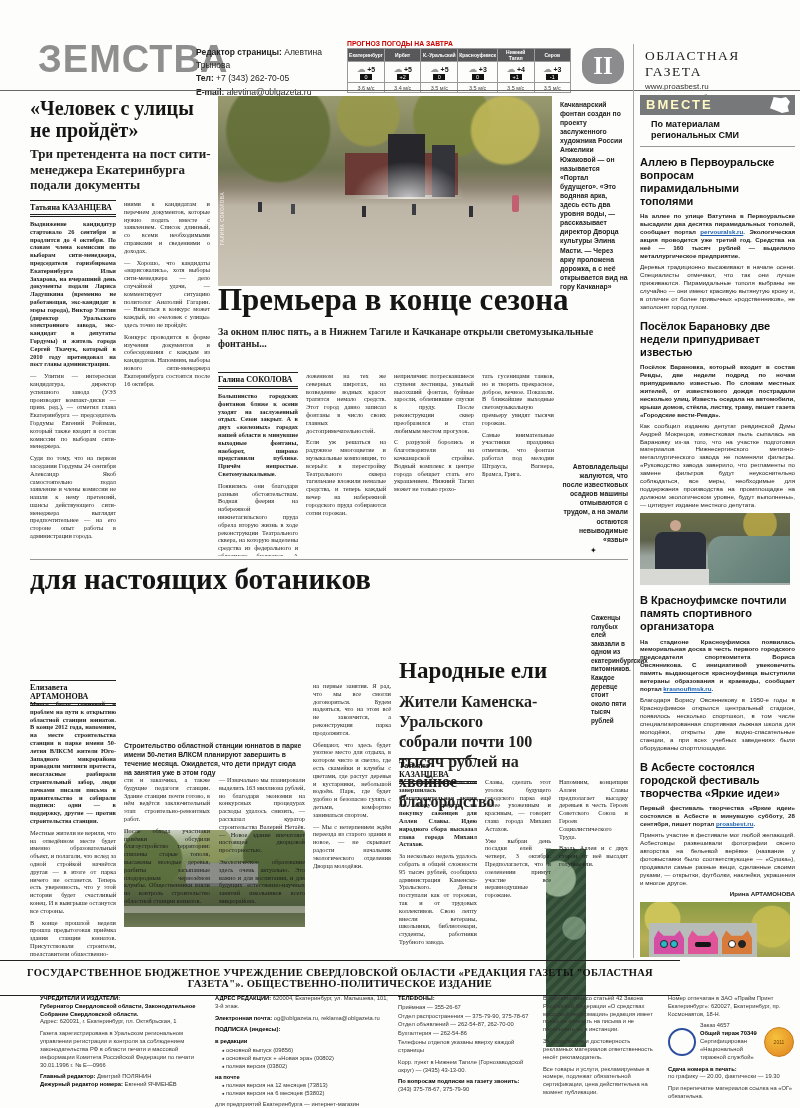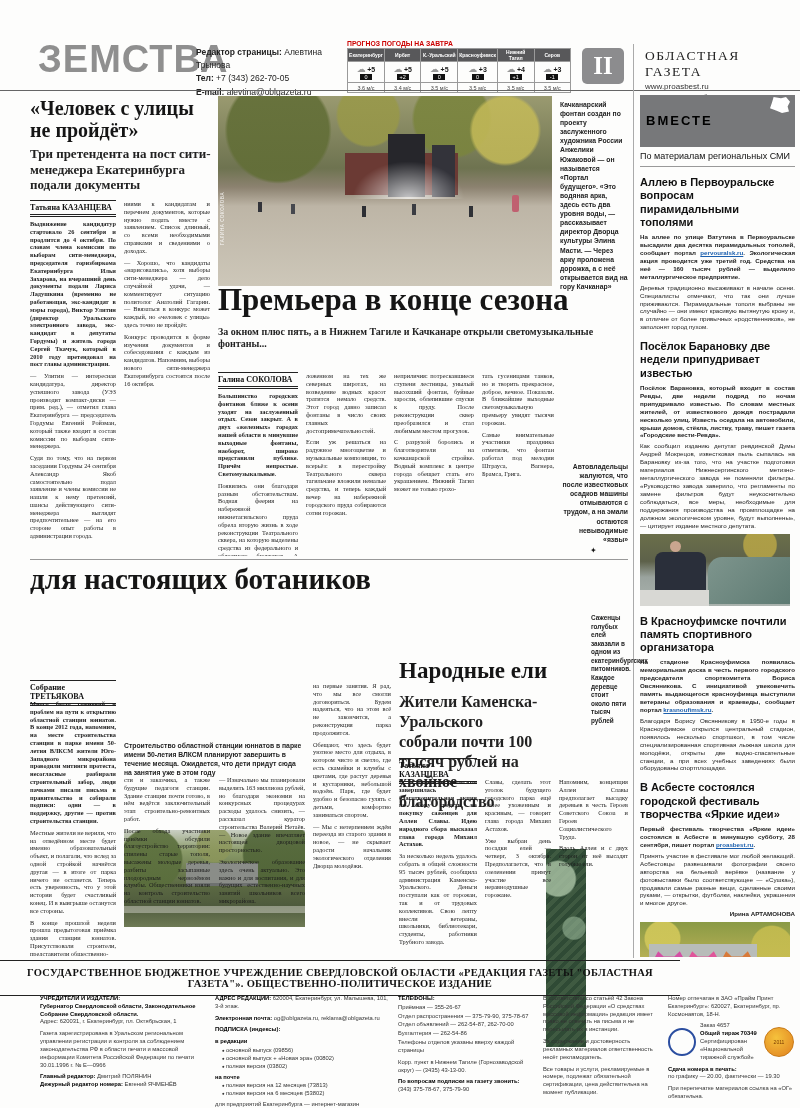--- a/index.html
+++ b/index.html
@@ -20,33 +20,33 @@
   .wx{font-size:5.5px}
   .wx .wtitle{color:#c00;font-weight:bold;font-size:6.8px;margin-bottom:1px}
   .wx table{border-collapse:collapse}
   .wx td,.wx th{border:1px solid #9a9a9a;padding:0;text-align:center}
   .wx th{background:#58585a;color:#fff;font-weight:bold;font-size:5px;height:9px;padding:0 1px}
   .wcell{width:36px;height:20px;vertical-align:middle}
   .wnight{display:inline-block;background:#111;color:#fff;font-size:5.5px;padding:0 2px;min-width:8px}
   .wday{font-weight:bold;font-size:7px}
   .wcloud{color:#9a9a9a;font-size:9px;line-height:1}
   .wwind{height:9px;font-size:5.5px;color:#444}
-  .badge2{background:#8c8c8e;border-radius:5px;color:#fff;text-align:center;font-family:"Liberation Serif",serif;font-weight:bold;font-size:25px;line-height:36px}
+  .badge2{background:#8c8c8e;border-radius:15px;color:#fff;text-align:center;font-family:"Liberation Serif",serif;font-weight:bold;font-size:25px;line-height:36px}
   .mh-title{font-family:"Liberation Serif",serif;font-size:13.5px;letter-spacing:1.5px;color:#222}
   .mh-site{font-size:8px;color:#333;margin-top:2px}
   .mh-date{font-size:7.5px;font-weight:bold;margin-top:2px}
   
   .sb{font-size:6.2px;color:#222}
   .sb h3{font-size:11px;line-height:1.2;margin:9px 0 4px;color:#111;font-weight:bold}
   .sb p{margin:0 0 3px;text-align:justify;line-height:1.28}
   .sb a{color:#1b5fae;font-weight:bold;text-decoration:underline}
   .sb .byline{text-align:right;font-weight:bold;margin-top:2px}
-  .sbadge{background:#77787a;color:#000000;font-weight:bold;font-size:13px;letter-spacing:2px;height:20px;line-height:20px;padding:16px 6px;position:relative}
+  .sbadge{background:#77787a;color:#fef9c3;font-weight:bold;font-size:13px;letter-spacing:2px;height:20px;line-height:20px;padding:0 6px;position:relative}
   .sbmap{position:absolute;right:5px;top:2px;width:20px;height:16px;background:#fff;clip-path:polygon(18% 0,55% 8%,80% 0,100% 30%,88% 60%,95% 90%,60% 100%,30% 84%,0 70%,10% 35%)}
-  .sbnote{font-weight:normal;font-size:9px;line-height:1.25;margin:4px 0;color:#111}
+  .sbnote{font-weight:bold;font-size:9px;line-height:1.25;margin:4px 11px;color:#111}
   .sbrule{border-top:1px solid #999;margin:4px 0}
   .sbphoto{position:relative;width:150px;margin:4px 0}
   
   .banner{border-top:1.5px solid #222;border-bottom:1.5px solid #222;text-align:center;font-family:"Liberation Serif",serif;font-weight:bold;font-size:10.5px;letter-spacing:.3px;padding:6px 0;color:#111}
   .ft{font-size:5.8px;line-height:1.35;color:#333}
   .ft p{margin:0 0 4px}
   .ft b{color:#000}
   .ft ul{margin:0 0 3px;padding-left:7px;list-style:none}
   .ft li:before{content:"● ";font-size:4.5px}
   
@@ -167,21 +167,21 @@
   <div class="ab bodycol" style="left:482px;top:372px;width:72px;height:184px">
     <p>тать гусеницами танков, но и творить прекрасное, доброе, вечное. Показали. В ближайшие выходные светомузыкальную премьеру увидят тысячи горожан.</p>
     <p>Самые внимательные участники праздника отметили, что фонтан работал под мелодии Штрауса, Вагнера, Брамса, Грига.</p>
   </div>
 
   <div class="ab rule" style="left:30px;top:559px;width:598px;height:1px;background:#999"></div>
 
   <div class="ab hl" style="left:30px;top:564px;width:370px;font-size:29px;line-height:1.1">
     <div>для настоящих ботаников</div>
   </div>
-  <div class="ab author" style="left:30px;top:680px;width:86px">Собрание ТРЕТЬЯКОВА</div>
+  <div class="ab author" style="left:30px;top:680px;width:86px">Елизавета АРТАМОНОВА</div>
   <div class="ab bodycol" style="left:30px;top:700px;width:86px;height:256px">
     <p class="lead">Много было сомнений и проблем на пути к открытию областной станции юннатов. В конце 2012 года, напомним, на месте строительства станции в парке имени 50-летия ВЛКСМ жители Юго-Западного микрорайона проводили митинги протеста, несогласные разбирали строительный забор, люди пачками писали письма в правительство и собирали подписи: одни — в поддержку, другие — против строительства станции.</p>
     <p>Местные жители не верили, что на отведённом месте будет именно образовательный объект, и полагали, что вслед за одной стройкой начнётся другая — в итоге от парка ничего не останется. Теперь есть уверенность, что у этой истории будет счастливый конец. И в выигрыше останутся все стороны.</p>
     <p>В конце прошлой недели прошла предытоговая приёмка здания станции юннатов. Присутствовали строители, представители общественно-</p>
   </div>
 
   <div class="ab photo" style="left:124px;top:640px;width:181px;height:97px;background:
       radial-gradient(circle at 15% 30%, rgba(90,110,60,.9) 0 18%, transparent 19%),
       radial-gradient(circle at 85% 25%, rgba(80,100,55,.9) 0 20%, transparent 21%),
       radial-gradient(circle at 50% 15%, rgba(140,150,90,.8) 0 14%, transparent 15%),

